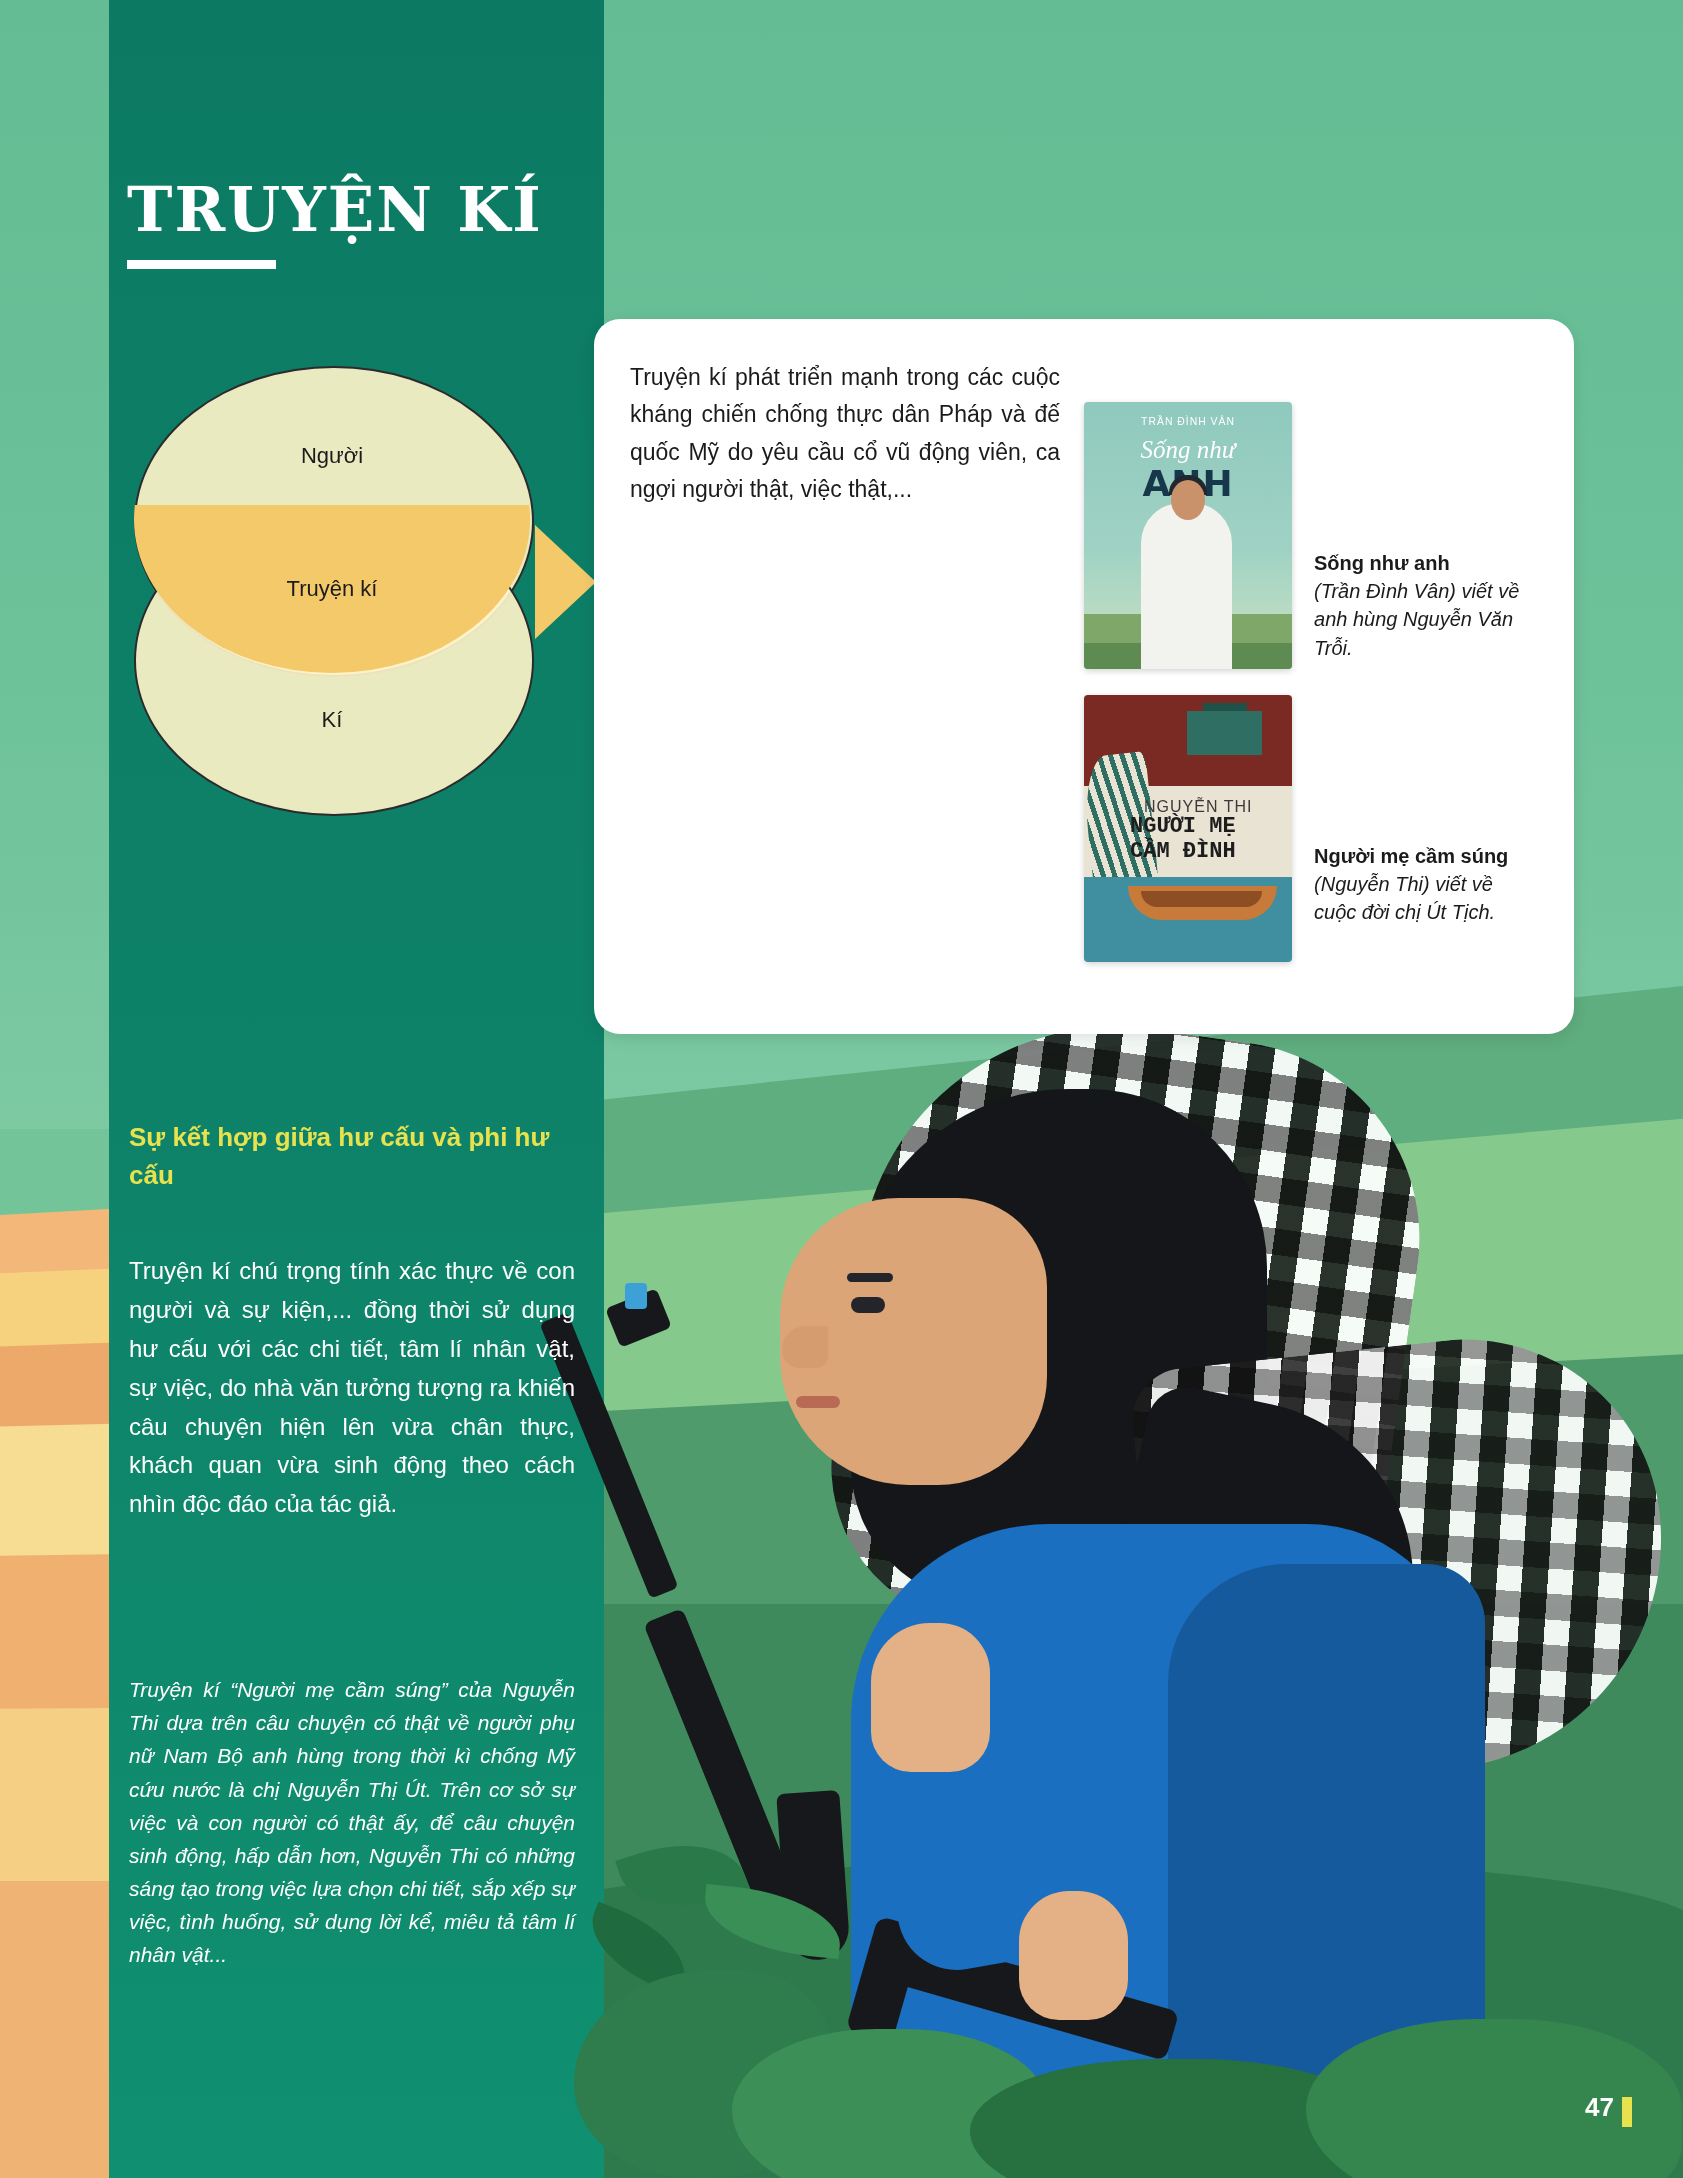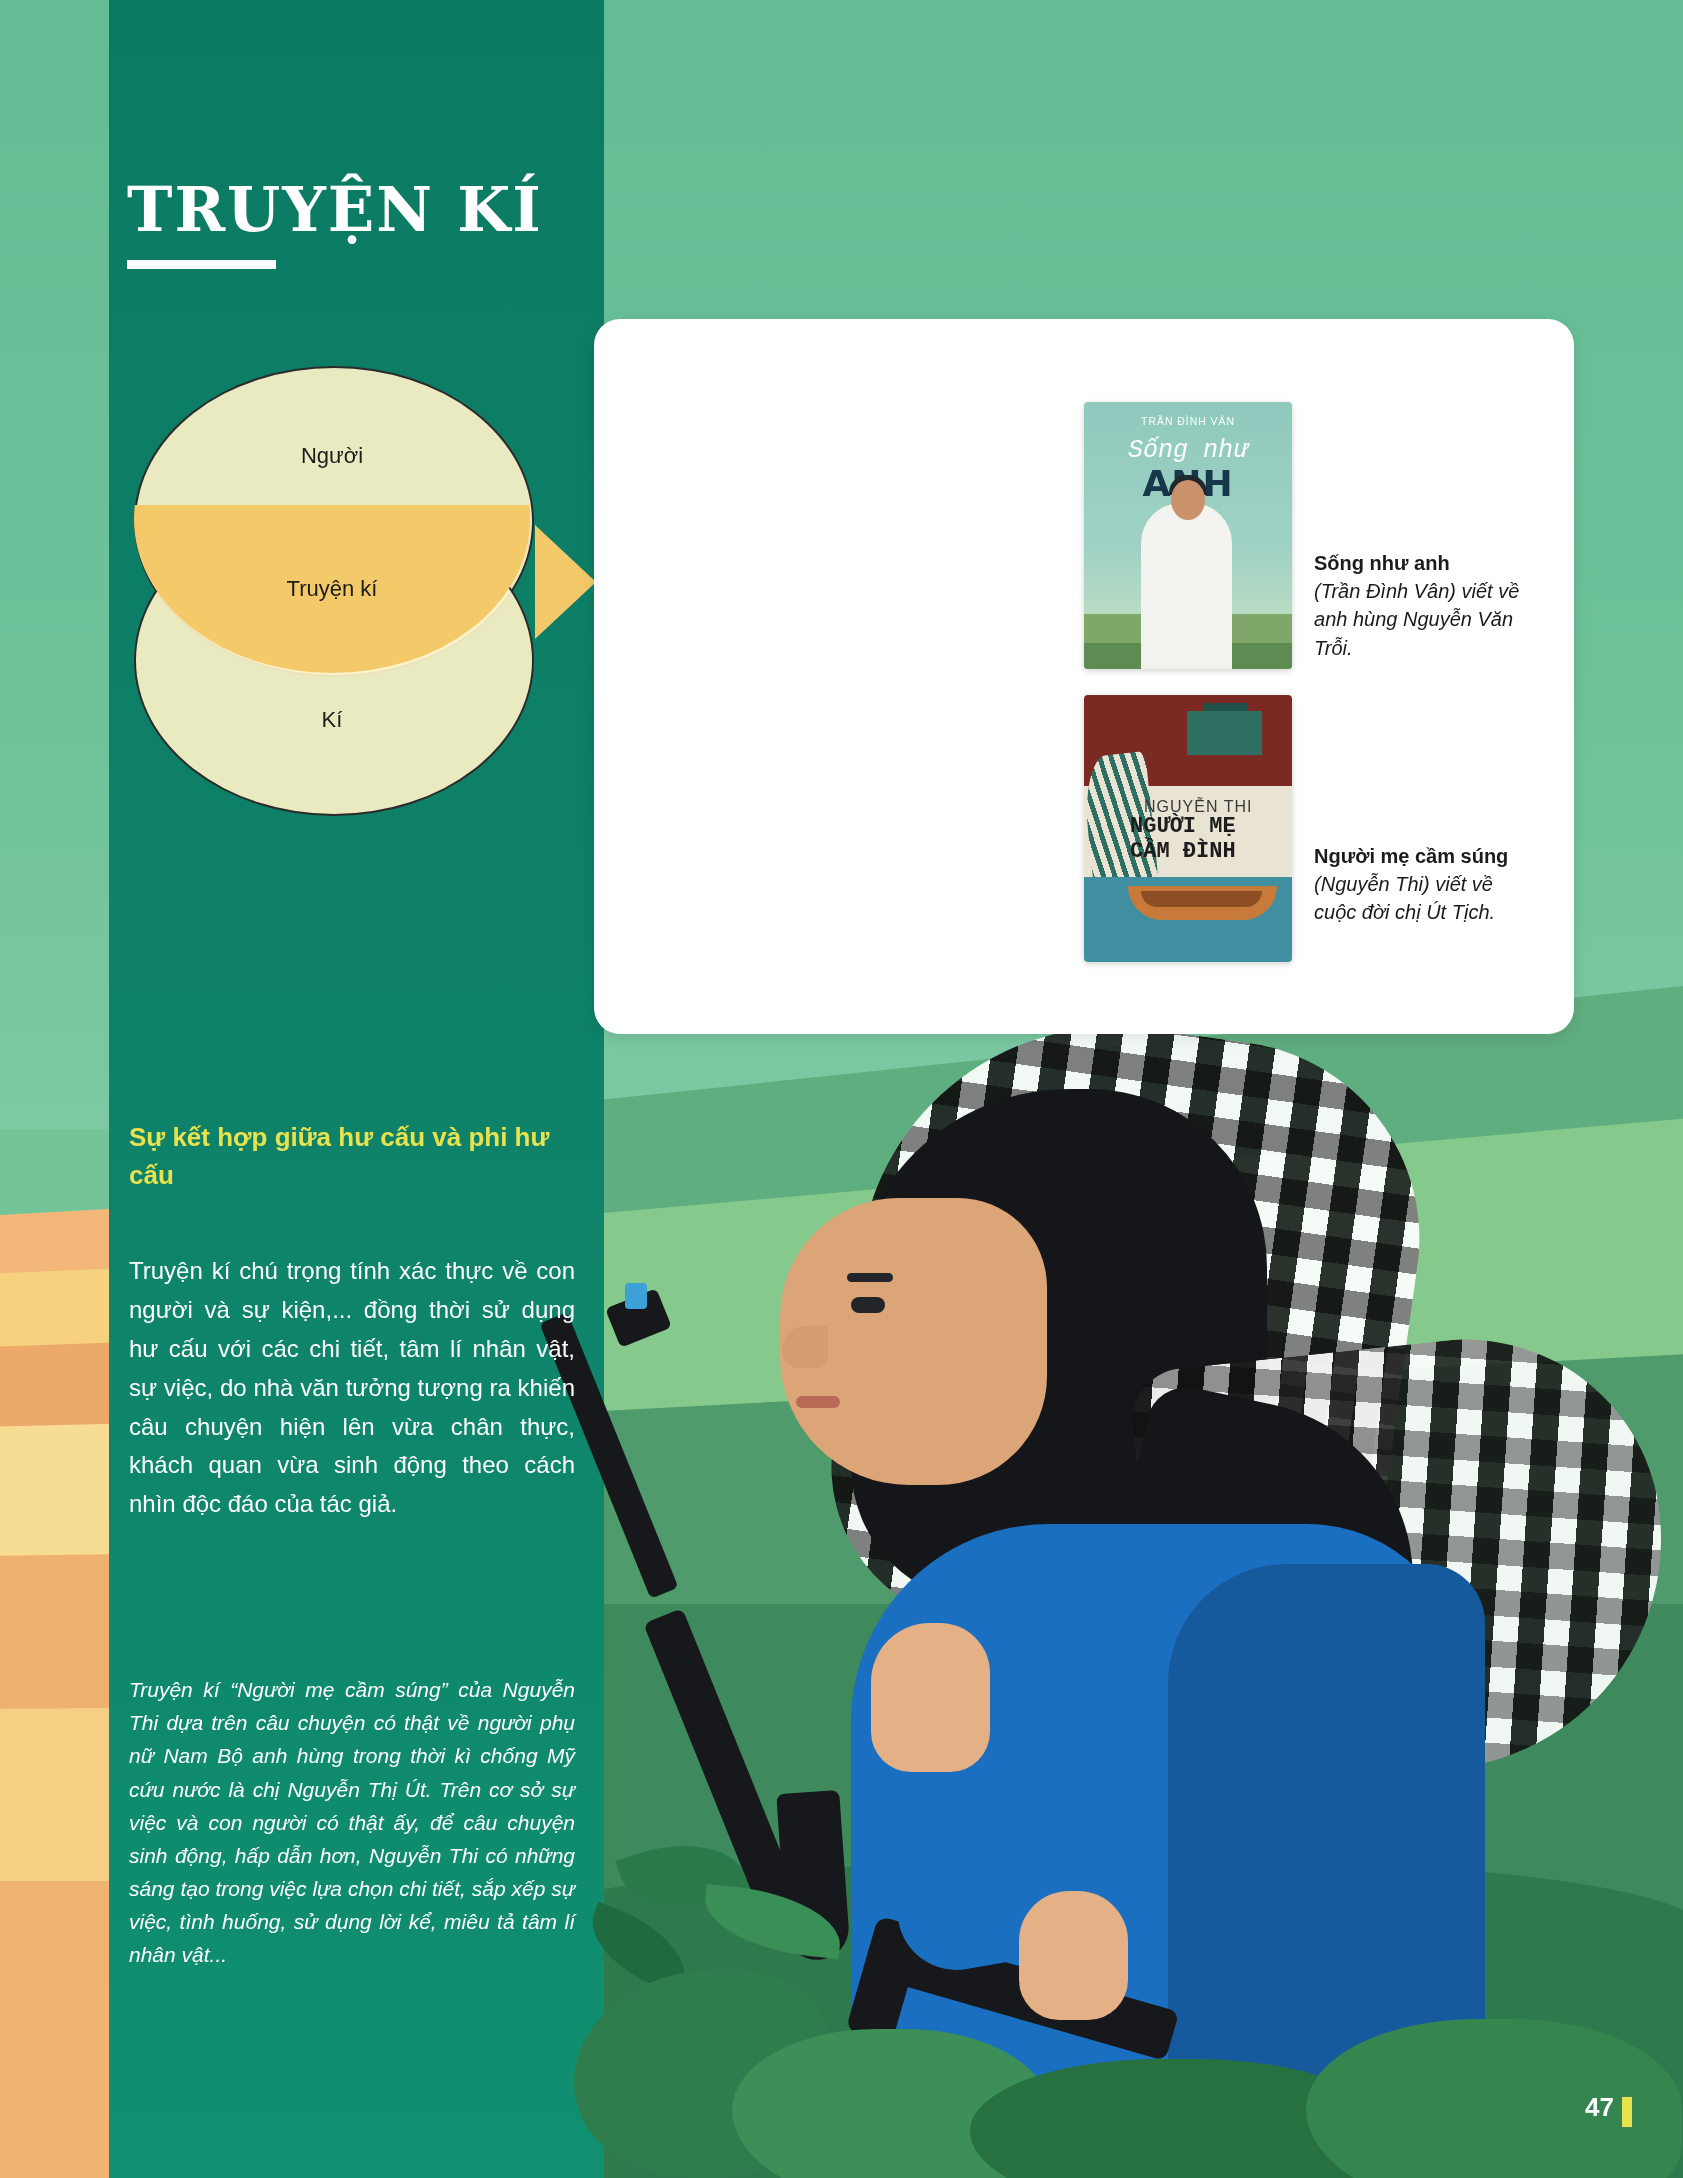--- a/index.html
+++ b/index.html
@@ -226,21 +226,21 @@
   }
 
   
   #cover-1 { background: linear-gradient(180deg,#8fc9bd 0%, #9fd2c4 55%, #cfe3c2 100%); }
   #cover-1 .c1-author {
     position: absolute; top: 14px; left: 0; width: 100%;
     text-align: center; color: #ffffff; font-size: 10.4px; letter-spacing: 1px;
   }
   #cover-1 .c1-t1 {
     position: absolute; top: 34px; left: 0; width: 100%;
-    text-align: center; color: #ffffff; font-family: Liberation Mono, monospace;
+    text-align: center; color: #ffffff; font-family: Liberation Serif, serif;
     font-size: 25px; font-style: italic;
   }
   #cover-1 .c1-t2 {
     position: absolute; top: 61px; left: 0; width: 100%;
     text-align: center; color: #17374a; font-family: "DejaVu Sans", sans-serif;
     font-weight: bold; font-size: 36px; letter-spacing: 1px;
   }
   #cover-1 .c1-person {
     position: absolute; bottom: 0; left: 57px;
     width: 91px; height: 166px;
@@ -512,20 +512,21 @@
     </div>
     <div class="venn-label" id="venn-label-top">Người</div>
     <div class="venn-label" id="venn-label-mid">Truyện kí</div>
     <div class="venn-label" id="venn-label-bottom">Kí</div>
   </div>
 
   <div id="venn-arrow"></div>
 
   <div id="info-card">
     <div id="card-text">
+      <p>Truyện kí phát triển mạnh trong các cuộc kháng chiến chống thực dân Pháp và đế quốc Mỹ do yêu cầu cổ vũ động viên, ca ngợi người thật, việc thật,...</p>
     </div>
 
     <div id="card-books">
 
       <div class="book-row">
         <div class="book-cover" id="cover-1">
           <div class="c1-author">TRẦN ĐÌNH VÂN</div>
           <div class="c1-t1">Sống như</div>
           <div class="c1-t2">ANH</div>
           <div class="c1-ground"></div>

